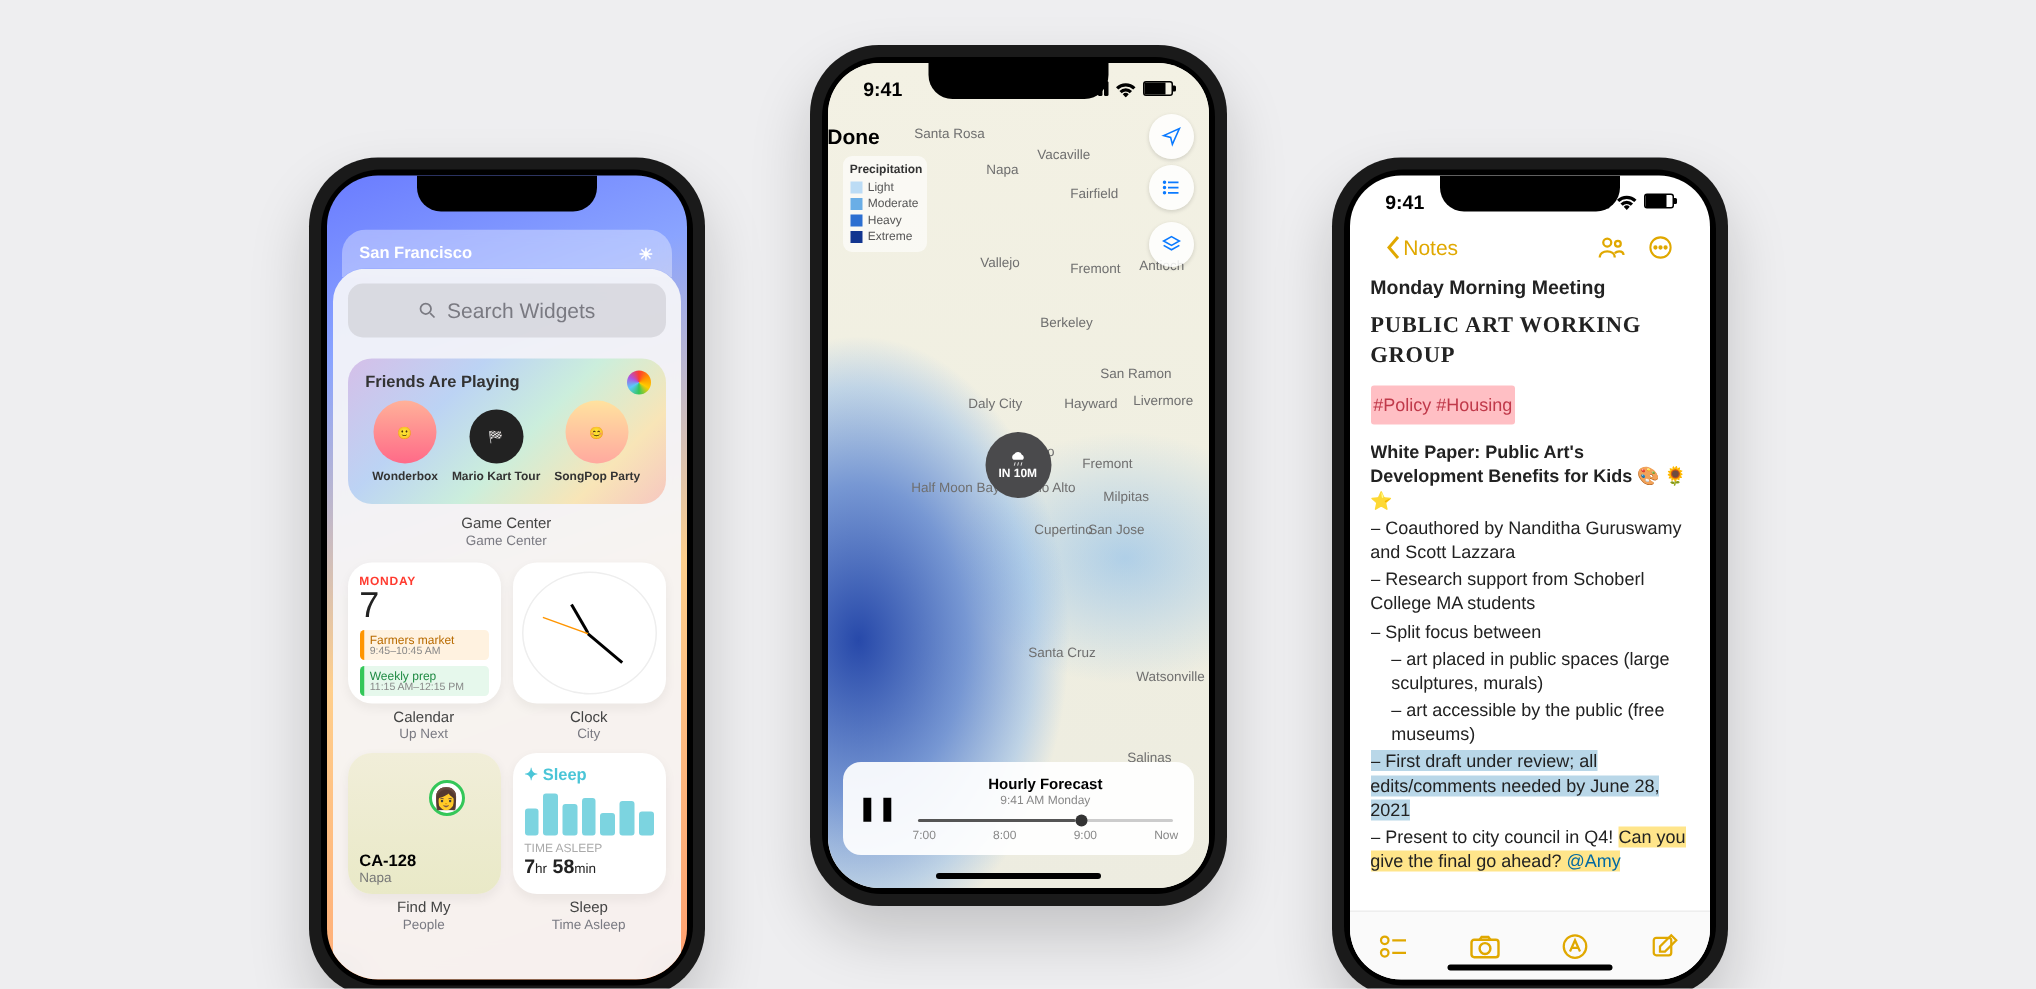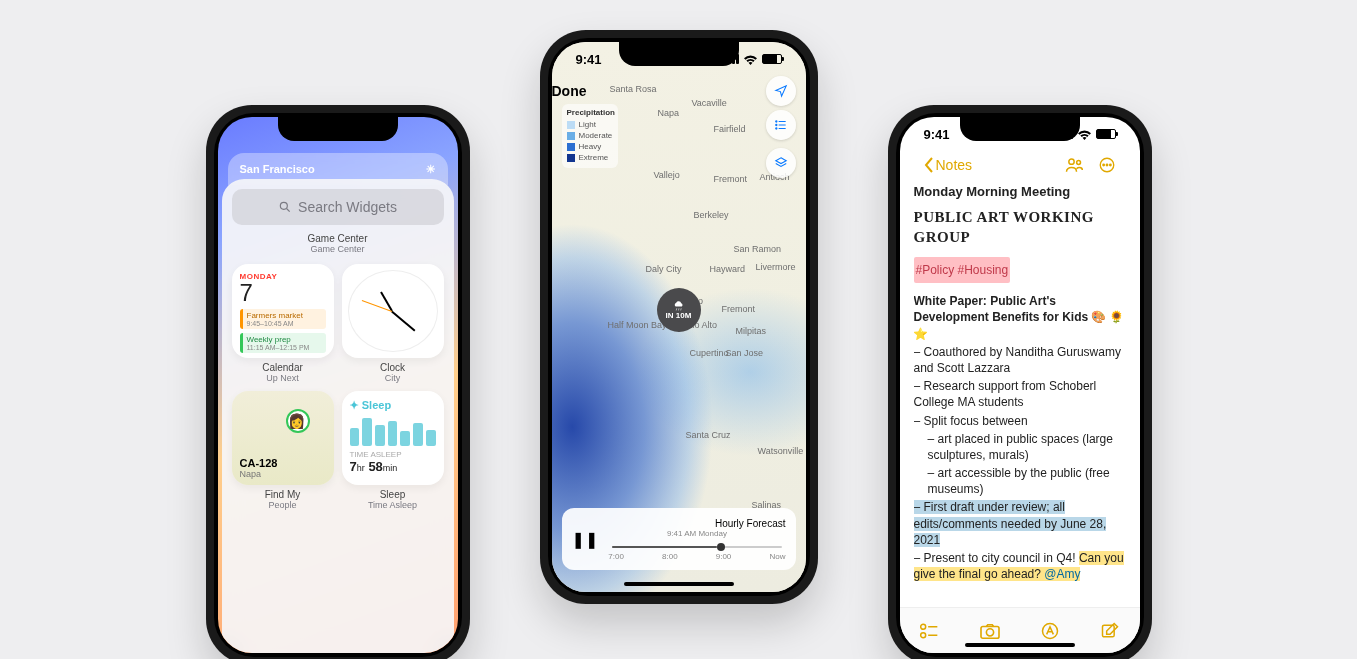--- a/index.html
+++ b/index.html
@@ -66,21 +66,21 @@
   .rbtns{position:absolute;top:68px;right:10px;display:flex;flex-direction:column;gap:8px;z-index:5;}
   .legend{position:absolute;top:62px;left:10px;width:56px;background:rgba(255,255,255,.6);border-radius:6px;padding:4px 5px;font-size:8px;color:#555;z-index:5;}
   .legend h5{font-size:8px;font-weight:600;color:#333;margin-bottom:3px;}
   .lrow{display:flex;align-items:center;gap:4px;margin:2px 0;}
   .lrow i{width:8px;height:8px;}
   .wbub{position:absolute;top:246px;left:50%;transform:translateX(-50%);width:44px;height:44px;border-radius:50%;background:#4a4a4c;color:#fff;display:flex;flex-direction:column;align-items:center;justify-content:center;font-size:8px;font-weight:600;z-index:6;}
   .wbub:after{content:'';position:absolute;bottom:-5px;left:50%;transform:translateX(-50%);border:5px solid transparent;border-top-color:#4a4a4c;}
   .hf{position:absolute;bottom:22px;left:10px;right:10px;height:62px;background:rgba(255,255,255,.92);border-radius:12px;padding:6px 10px;z-index:5;display:flex;align-items:center;gap:10px;}
   .play{font-size:16px;color:#000;}
   .hf-main{flex:1;}
-  .hf h5{font-size:10px;font-weight:400;text-align:right;}
+  .hf h5{font-size:10px;font-weight:700;text-align:center;}
   .hf .sub{font-size:8px;color:#888;text-align:center;}
   .track{position:relative;height:2px;background:#ccc;margin:8px 4px 0;border-radius:1px;}
   .track .prog{position:absolute;left:0;top:0;height:100%;width:62%;background:#555;border-radius:1px;}
   .track .knob{position:absolute;left:62%;top:-3px;width:8px;height:8px;border-radius:50%;background:#333;}
   .tl{display:flex;justify-content:space-between;font-size:8px;color:#888;margin-top:4px;}
   .hi{position:absolute;bottom:6px;left:50%;transform:translateX(-50%);width:110px;height:4px;background:#000;border-radius:2px;z-index:7;}
 
   
   #p3{width:264px;height:560px;margin-top:85px;}
   #p3 .screen{inset:12px;background:#fff;}
@@ -116,20 +116,38 @@
     </div>
     <div class="sheet">
       <div class="search">
         <svg width="14" height="14" viewBox="0 0 24 24">
             <circle cx="10" cy="10" r="6" fill="none" stroke="#7a7a82" stroke-width="2"></circle>
             <line x1="15" y1="15" x2="20" y2="20" stroke="#7a7a82" stroke-width="2"></line>
           </svg>
         <span>Search Widgets</span>
       </div>
 
+      <div class="gc">
+        <h4>Friends Are Playing</h4>
+        <span class="logo"></span>
+        <div class="gc-row">
+          <div class="gc-item">
+            <span class="bub" style="background:linear-gradient(#ffb199,#ff6a88)">🙂</span>
+            <span>Wonderbox</span>
+          </div>
+          <div class="gc-item">
+            <span class="bub" style="background:#222;width:36px;height:36px">🏁</span>
+            <span>Mario Kart Tour</span>
+          </div>
+          <div class="gc-item">
+            <span class="bub" style="background:linear-gradient(#ffe29f,#ffa99f)">😊</span>
+            <span>SongPop Party</span>
+          </div>
+        </div>
+      </div>
       <div class="under">
         <span>Game Center</span>
         <span class="sub">Game Center</span>
       </div>
 
       <div class="wgrid">
         <div>
           <div class="wcard cal">
             <div class="d">MONDAY</div>
             <div class="n">7</div>

